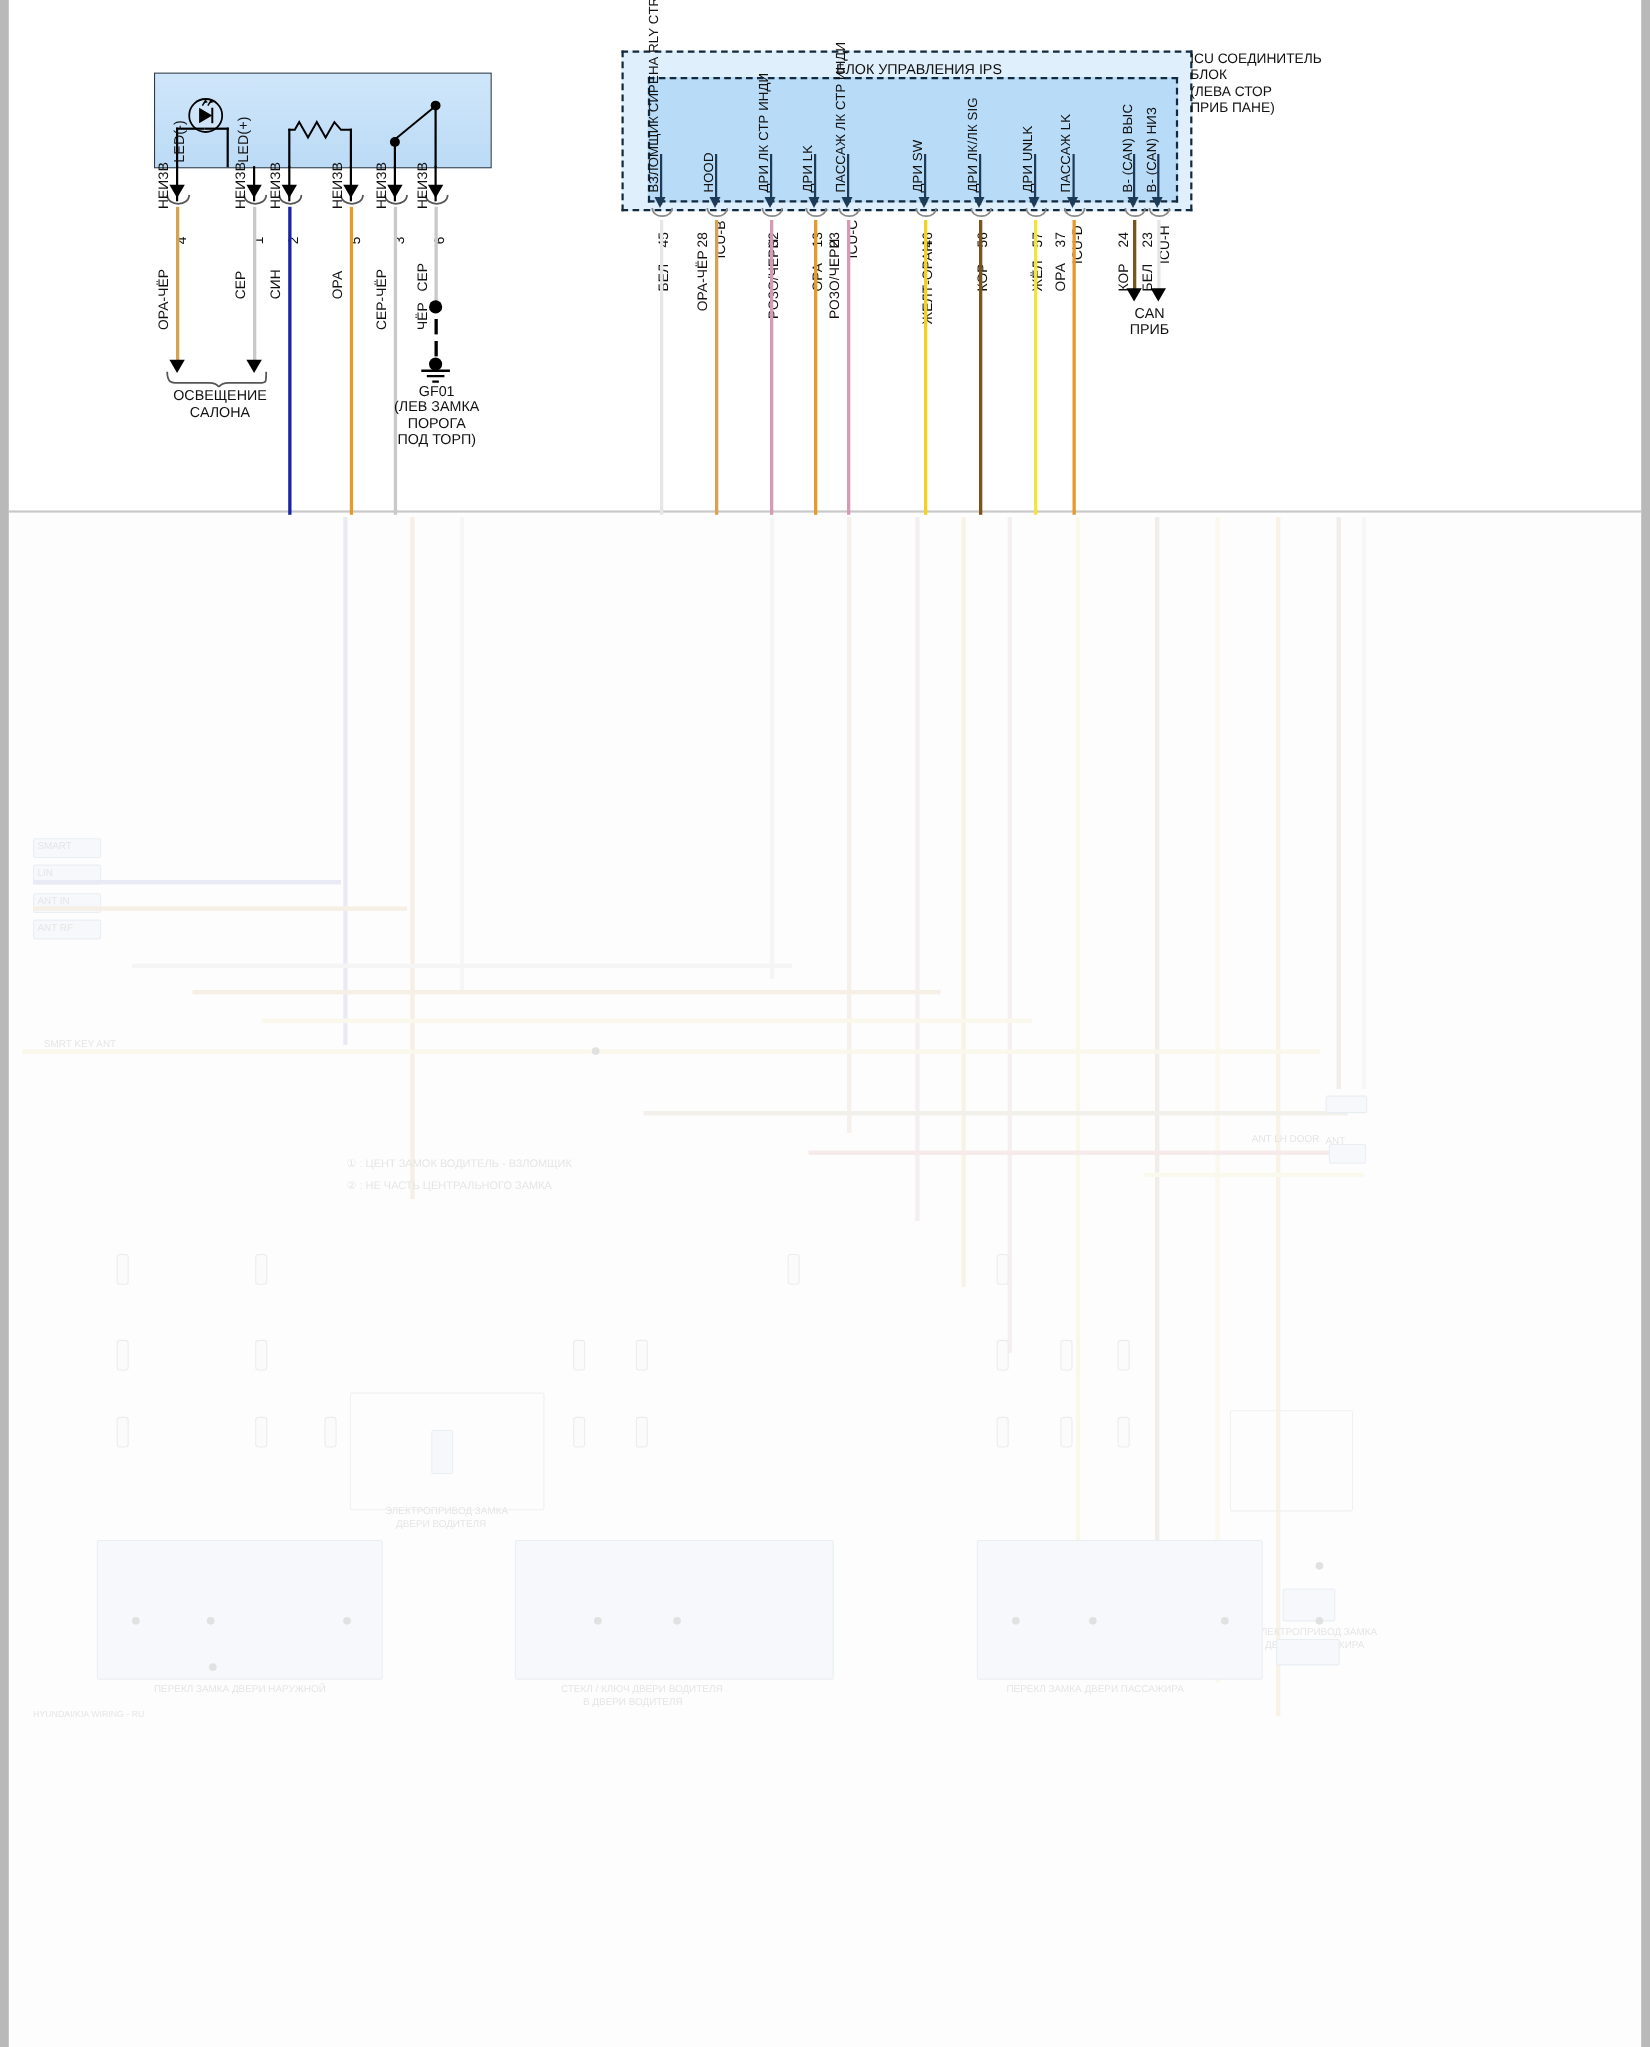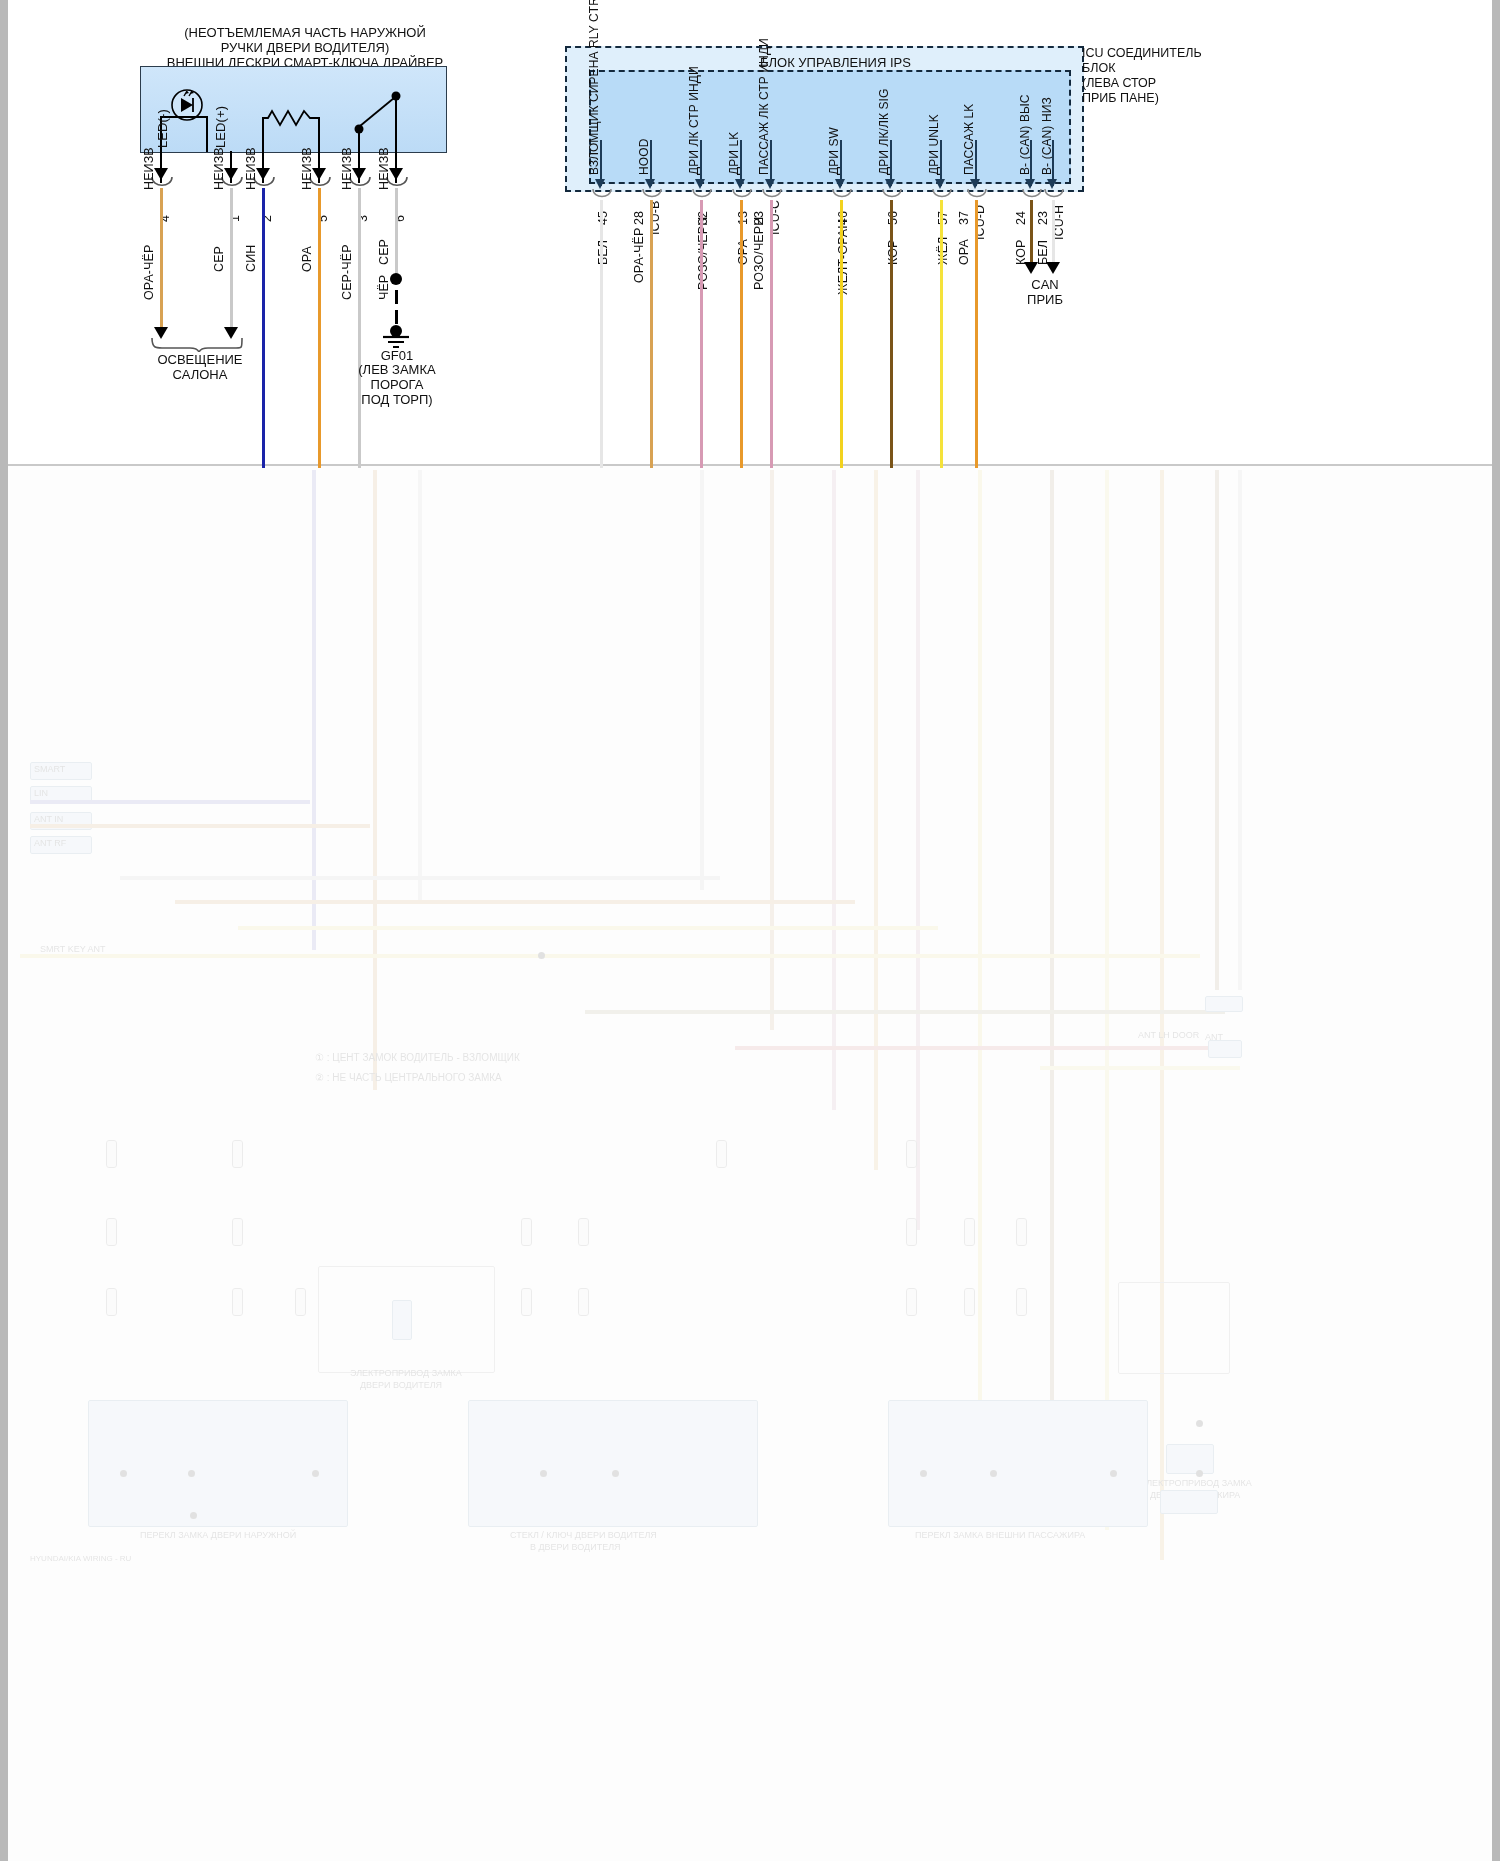--- a/index.html
+++ b/index.html
@@ -115,43 +115,40 @@
     <div class="fbox" style="left:1166px;top:1444px;width:46px;height:28px;"></div>
     <div class="ftxt" style="left:1140px;top:1478px;">ЭЛЕКТРОПРИВОД ЗАМКА</div>
     <div class="ftxt" style="left:1150px;top:1490px;">ДВЕРИ ПАССАЖИРА</div>
 
     <div class="fbox" style="left:88px;top:1400px;width:258px;height:125px;"></div>
     <div class="fbox" style="left:468px;top:1400px;width:288px;height:125px;"></div>
     <div class="fbox" style="left:888px;top:1400px;width:258px;height:125px;"></div>
     <div class="ftxt" style="left:140px;top:1530px;">ПЕРЕКЛ ЗАМКА ДВЕРИ НАРУЖНОЙ</div>
     <div class="ftxt" style="left:510px;top:1530px;">СТЕКЛ / КЛЮЧ ДВЕРИ ВОДИТЕЛЯ</div>
     <div class="ftxt" style="left:530px;top:1542px;">В ДВЕРИ ВОДИТЕЛЯ</div>
-    <div class="ftxt" style="left:915px;top:1530px;">ПЕРЕКЛ ЗАМКА ВНЕШНИ ПАССАЖИРА</div>
+    <div class="ftxt" style="left:915px;top:1530px;">ПЕРЕКЛ ЗАМКА ДВЕРИ ПАССАЖИРА</div>
     <div class="ftxt" style="left:30px;top:1554px;font-size:8px;">HYUNDAI/KIA WIRING - RU</div>
 
     <div class="fdot" style="left:120px;top:1470px;"></div>
     <div class="fdot" style="left:188px;top:1470px;"></div>
     <div class="fdot" style="left:312px;top:1470px;"></div>
     <div class="fdot" style="left:190px;top:1512px;"></div>
     <div class="fdot" style="left:540px;top:1470px;"></div>
     <div class="fdot" style="left:612px;top:1470px;"></div>
     <div class="fdot" style="left:920px;top:1470px;"></div>
     <div class="fdot" style="left:990px;top:1470px;"></div>
     <div class="fdot" style="left:1110px;top:1470px;"></div>
     <div class="fdot" style="left:1196px;top:1420px;"></div>
     <div class="fdot" style="left:1196px;top:1470px;"></div>
     <div class="fbox" style="left:1160px;top:1490px;width:56px;height:22px;"></div>
   </div>
 
   <div id="topsheet"></div>
   <div id="topsheet-line"></div>
 
-  <div class="capline" style="left:110px;top:25px;width:390px;">(НЕОТЪЕМЛЕМАЯ ЧАСТЬ НАРУЖНОЙ
-РУЧКИ ДВЕРИ ВОДИТЕЛЯ)
-ВНЕШНИ ДЕСКРИ СМАРТ-КЛЮЧА ДРАЙВЕР</div>
 
   <div class="compbox" style="left:140px;top:66px;width:305px;height:85px;"></div>
 
   <svg style="position:absolute;left:163px;top:86px;" width="48" height="42">
     <circle cx="24" cy="19" r="15" fill="#cfe6fa" stroke="#000" stroke-width="1.6"></circle>
     <path d="M18 12 L18 26 L30 19 Z" fill="#000"></path>
     <line x1="30" y1="12" x2="30" y2="26" stroke="#000" stroke-width="1.8"></line>
     <line x1="21" y1="10" x2="24" y2="5" stroke="#000" stroke-width="1.4"></line>
     <polygon points="24,5 22,8 26,7" fill="#000"></polygon>
     <line x1="26" y1="10" x2="29" y2="5" stroke="#000" stroke-width="1.4"></line>

